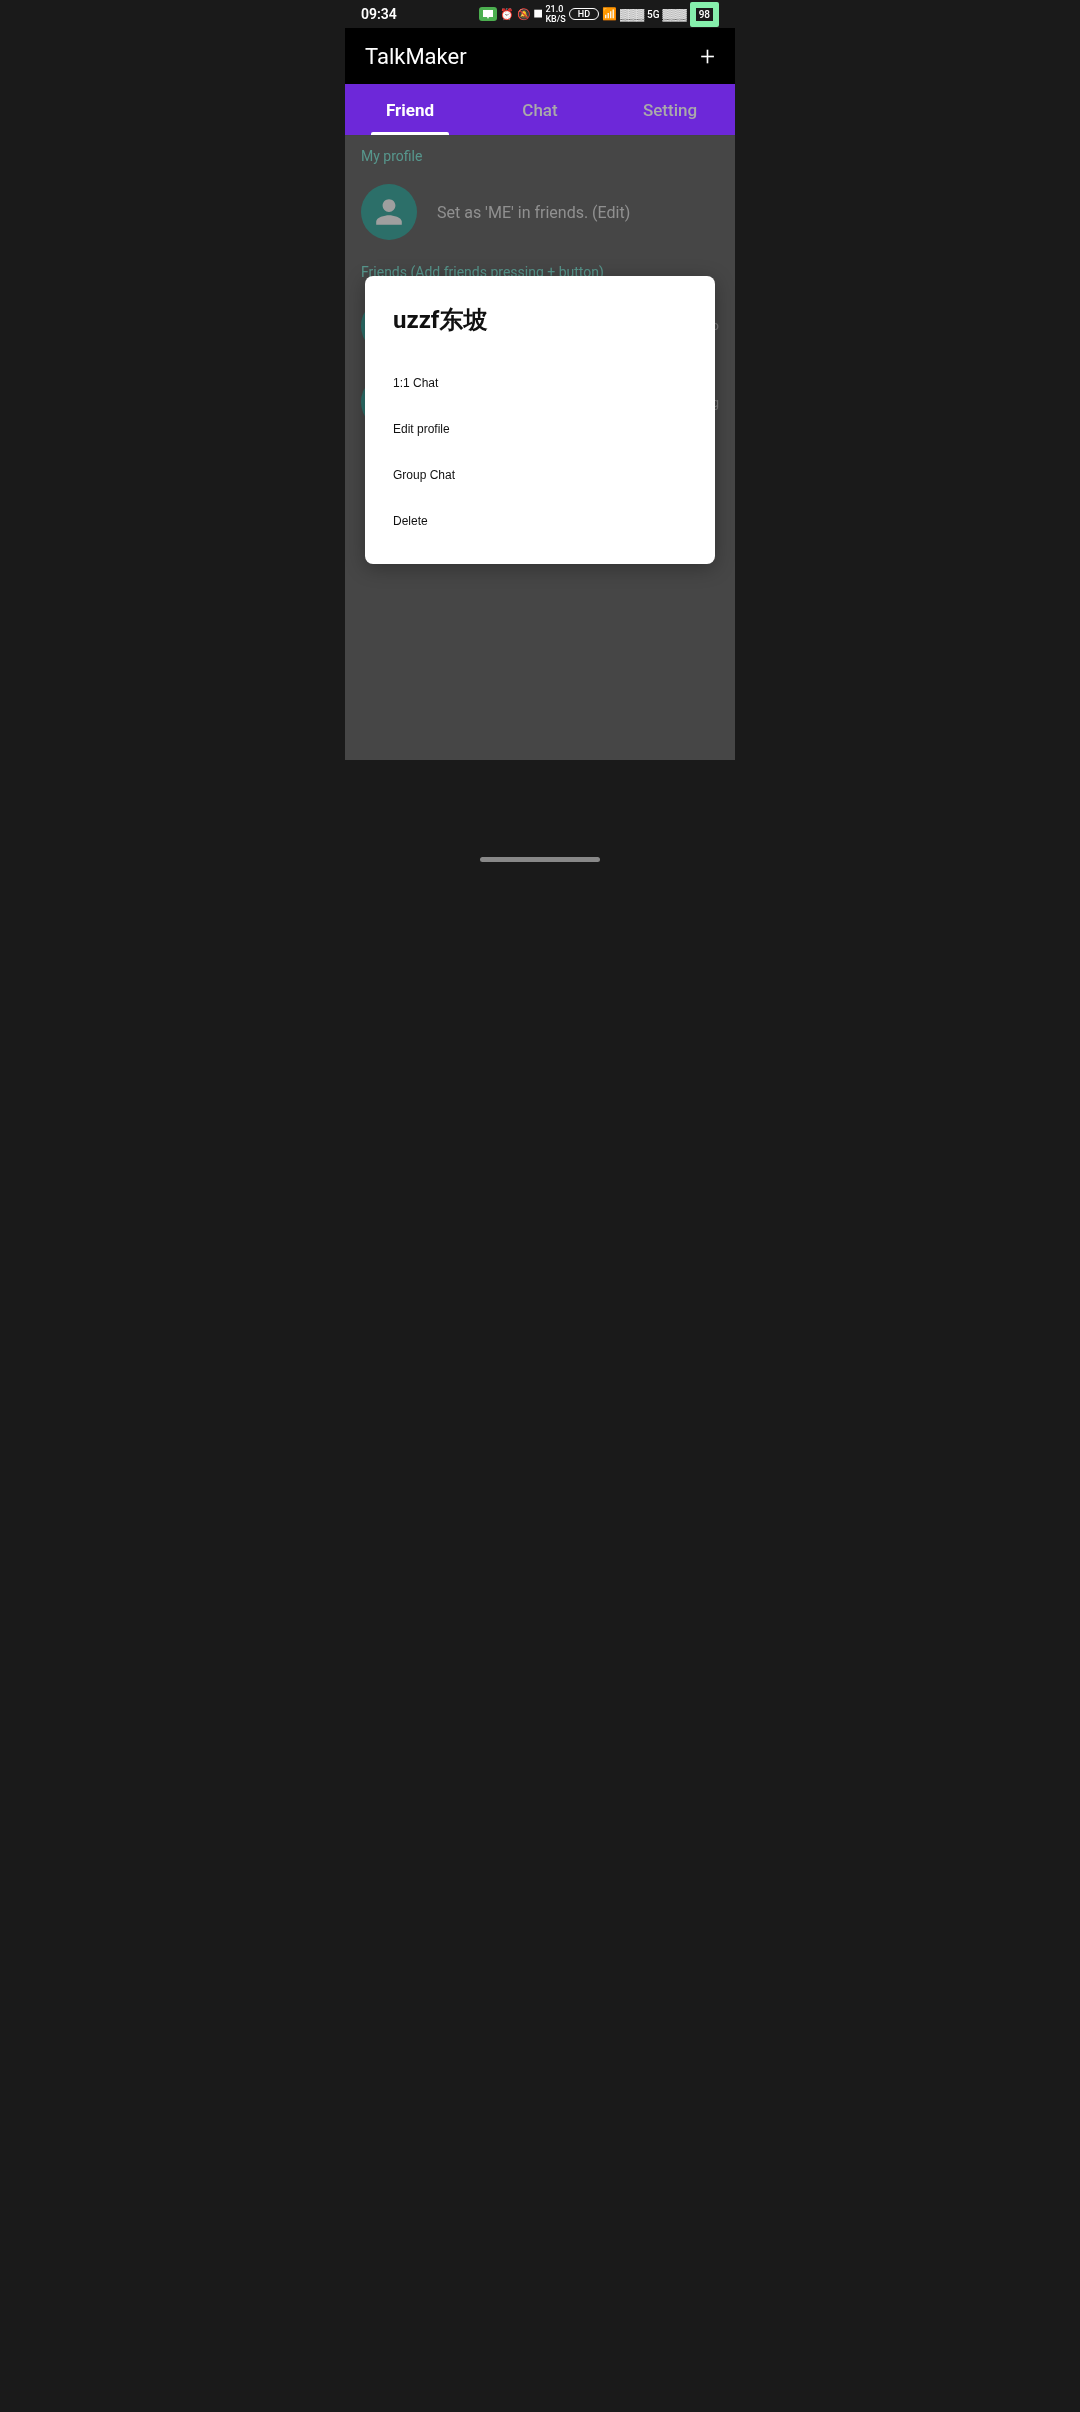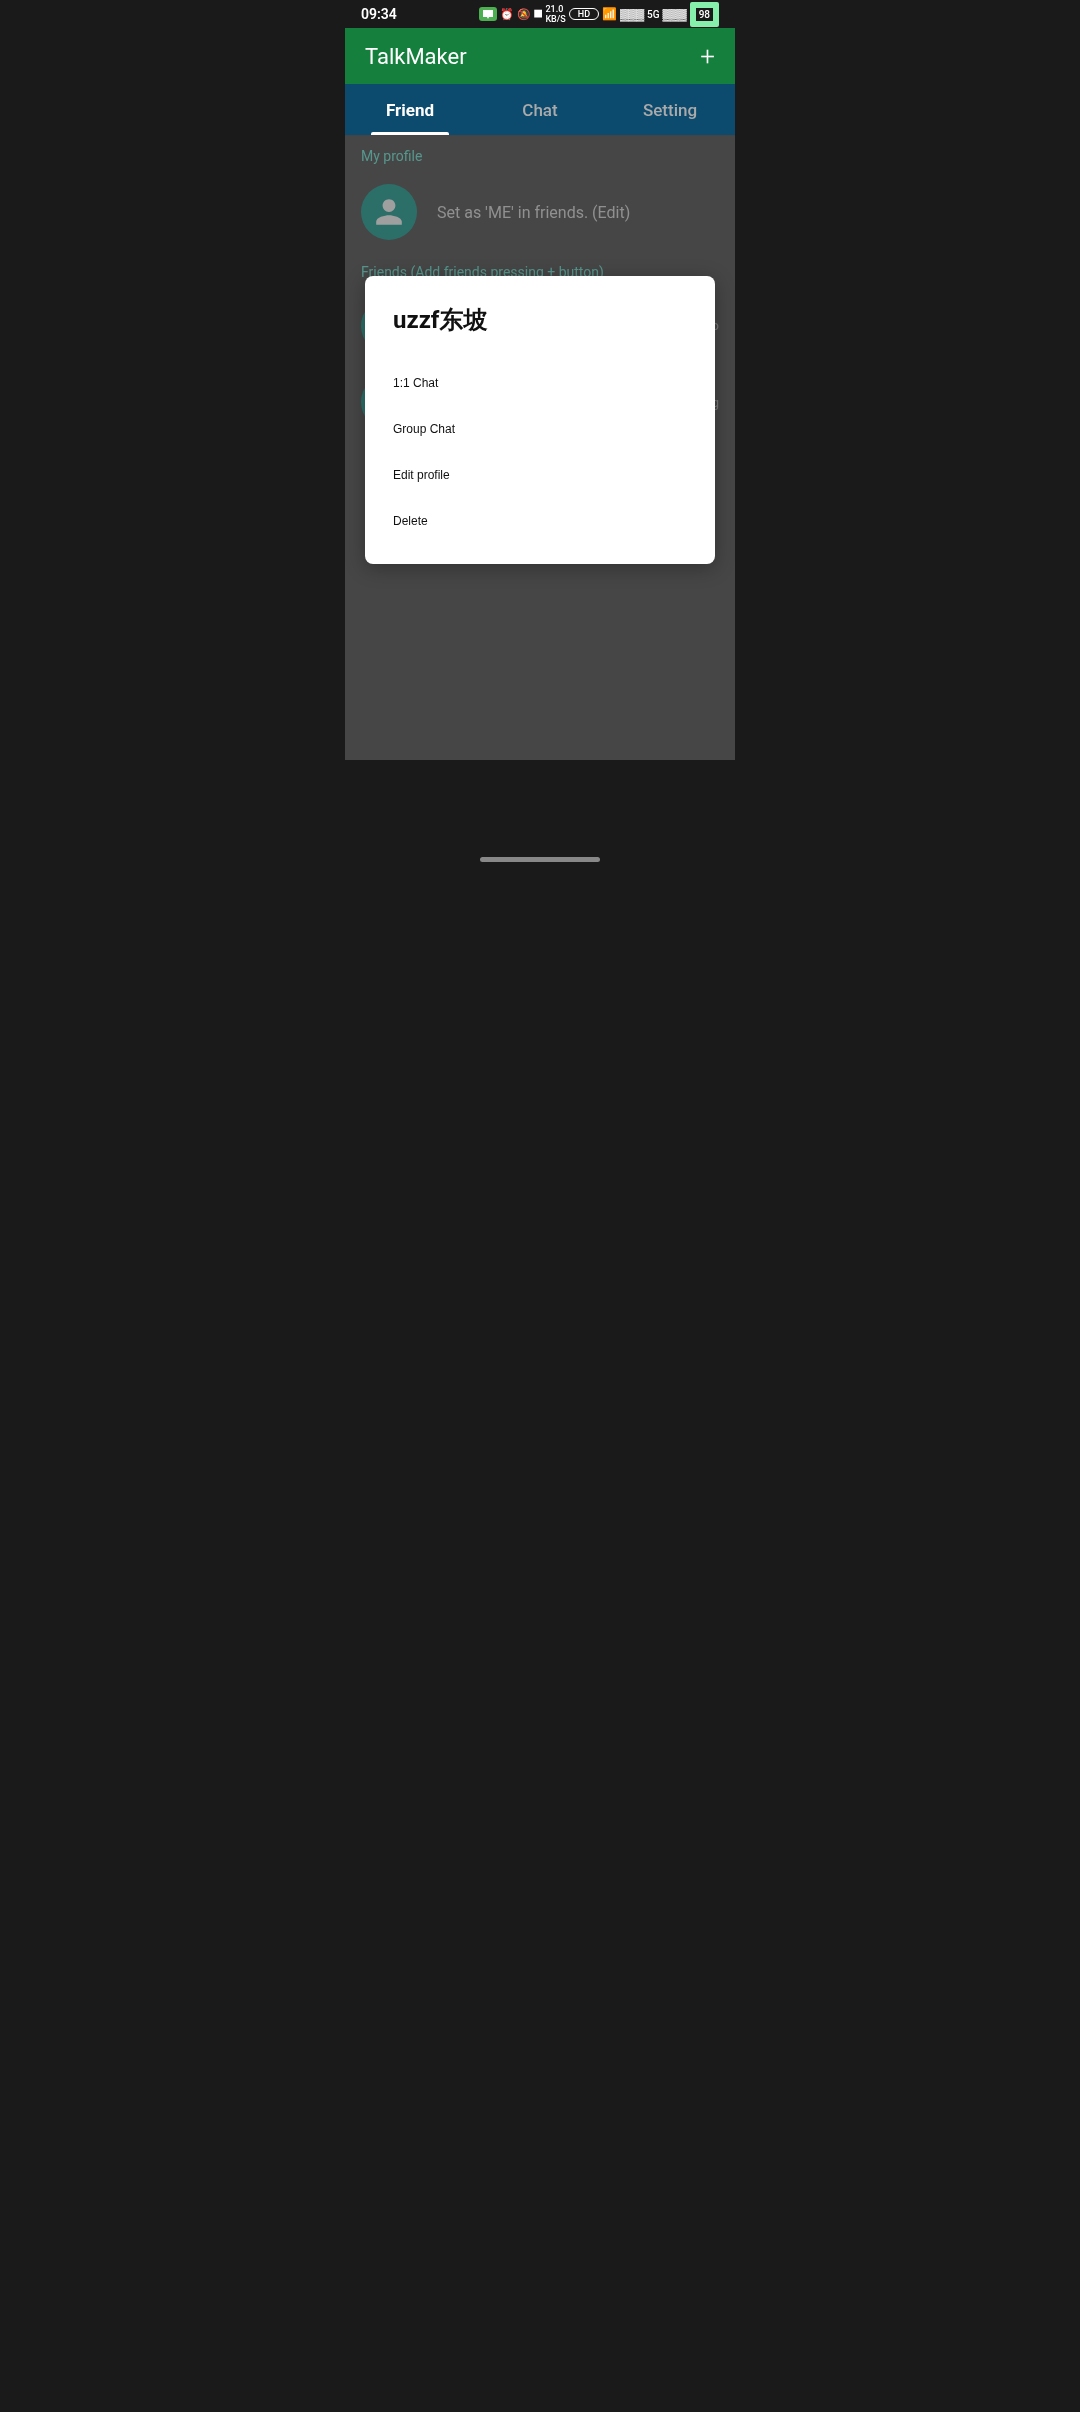--- a/index.html
+++ b/index.html
@@ -49,21 +49,21 @@
       border-radius: 3px;
       width: 18px;
       height: 14px;
       display: flex;
       align-items: center;
       justify-content: center;
     }
 
     
     .app-header {
-      background: #15803d;
+      background: #000000;
       height: 56px;
       display: flex;
       align-items: center;
       justify-content: space-between;
       padding: 0 20px;
     }
 
     .app-title {
       color: white;
       font-size: 22px;
@@ -73,21 +73,21 @@
     .add-button {
       color: white;
       font-size: 26px;
       font-weight: 300;
       cursor: pointer;
       line-height: 1;
     }
 
     
     .tab-bar {
-      background: #0c4a6e;
+      background: #6d28d9;
       display: flex;
       height: 52px;
       border-bottom: 1px solid #444;
     }
 
     .tab-item {
       flex: 1;
       display: flex;
       align-items: center;
       justify-content: center;
@@ -338,22 +338,22 @@
       <span class="partial-text">uzzf东坡</span>
       <span class="profile-preview">g</span>
     </div>
 
     <div class="overlay"></div>
 
     <div class="modal">
       <div class="modal-title">uzzf东坡</div>
 
       <button class="modal-item">1:1 Chat</button>
+      <button class="modal-item">Edit profile</button>
       <button class="modal-item">Group Chat</button>
-      <button class="modal-item">Edit profile</button>
       <button class="modal-item">Delete</button>
     </div>
 
     <div class="bottom-area"></div>
   </div>
 
   <div class="home-indicator"></div>
 </div>
 
 </body></html>

